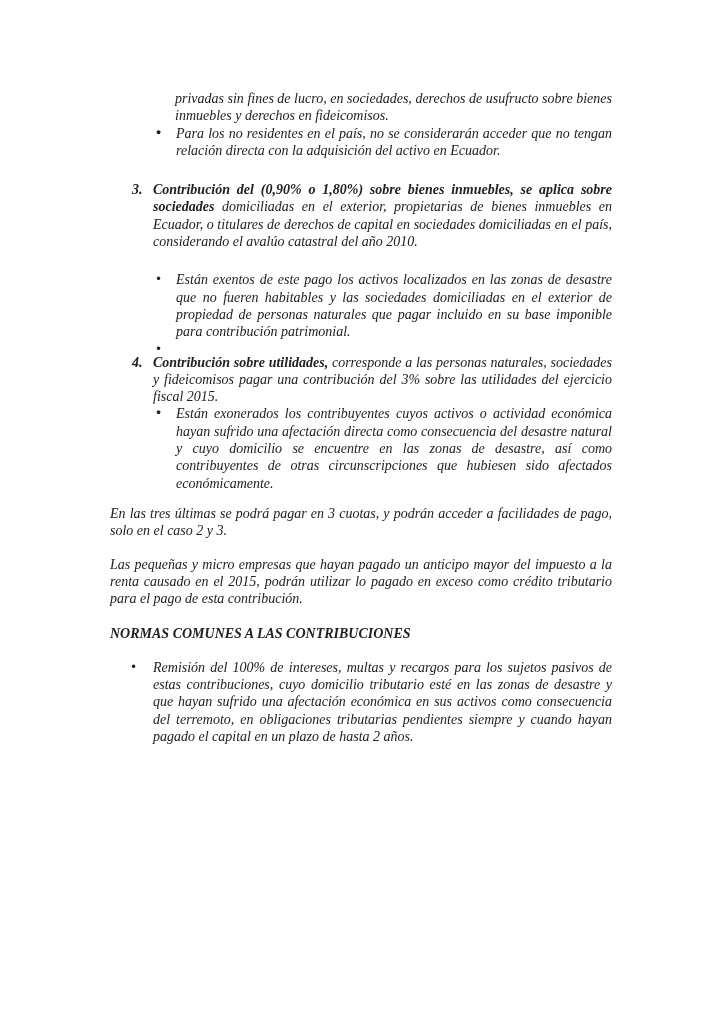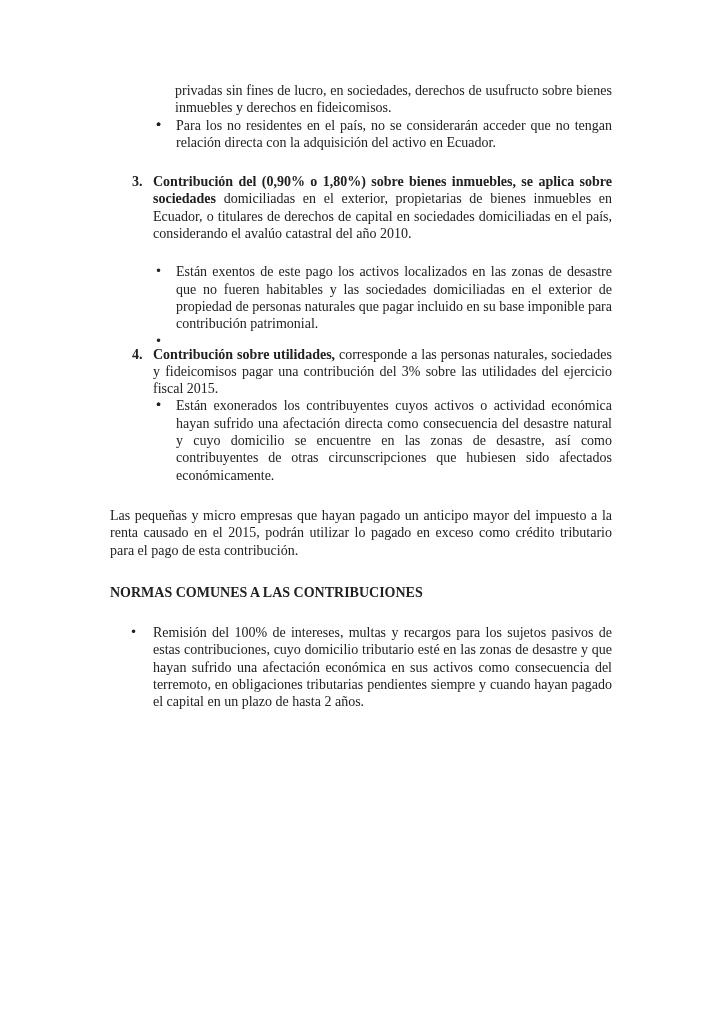--- a/index.html
+++ b/index.html
@@ -14,23 +14,24 @@
     background: #ffffff;
     font-family: "Liberation Serif", serif;
     color: #212121;
     font-size: 14px;
     line-height: 17.3px;
     overflow: hidden;
   }
   .content {
     position: absolute;
     left: 110px;
-    top: 82px;
+    top: 90px;
     width: 502px;
     text-align: justify;
+    font-style: italic;
   }
   p, .blist, .bitem, .num-item, .heading { margin: 0; padding: 0; }
 
   
   .cont-para { padding-left: 65px; }
 
   
   .bitem { position: relative; padding-left: 66px; }
   .bitem > .marker {
     position: absolute;
@@ -51,22 +52,22 @@
     left: 22px;
     top: 0;
     font-weight: bold;
   }
 
   .bold { font-weight: bold; }
   .heading { font-weight: bold; text-align: left; }
 
   .mt22 { margin-top: 22px; }
   .mt21 { margin-top: 21px; }
-  .mt19 { margin-top: 25px; }
-  .mt17 { margin-top: 23px; }
+  .mt19 { margin-top: 18px; }
+  .mt17 { margin-top: 16px; }
   .mt13 { margin-top: 13px; }
 </style>
 </head>
 <body>
 
 <div class="page">
   <div class="content">
 
     <p class="cont-para">privadas sin fines de lucro, en sociedades, derechos de usufructo sobre bienes inmuebles y derechos en fideicomisos.</p>
 
@@ -106,20 +107,21 @@
     <div class="blist">
       <div class="bitem">
         <span class="marker">•</span>
       </div>
       <div class="bitem">
         <span class="marker">•</span>
         <span>Están exonerados los contribuyentes cuyos activos o actividad económica hayan sufrido una afectación directa como consecuencia del desastre natural y cuyo domicilio se encuentre en las zonas de desastre, así como contribuyentes de otras circunscripciones que hubiesen sido afectados económicamente.</span>
       </div>
     </div>
 
+    <p class="mt13">En las tres últimas se podrá pagar en 3 cuotas, y podrán acceder a facilidades de pago, solo en el caso 2 y 3.</p>
 
     <p class="mt17">Las pequeñas y micro empresas que hayan pagado un anticipo mayor del impuesto a la renta causado en el 2015, podrán utilizar lo pagado en exceso como crédito tributario para el pago de esta contribución.</p>
 
     <p class="heading mt19">NORMAS COMUNES A LAS CONTRIBUCIONES</p>
 
     <div class="blist mt17">
       <div class="bitem top">
         <span class="marker">•</span>
         <span>Remisión del 100% de intereses, multas y recargos para los sujetos pasivos de estas contribuciones, cuyo domicilio tributario esté en las zonas de desastre y que hayan sufrido una afectación económica en sus activos como consecuencia del terremoto, en obligaciones tributarias pendientes siempre y cuando hayan pagado el capital en un plazo de hasta 2 años.</span>
       </div>

